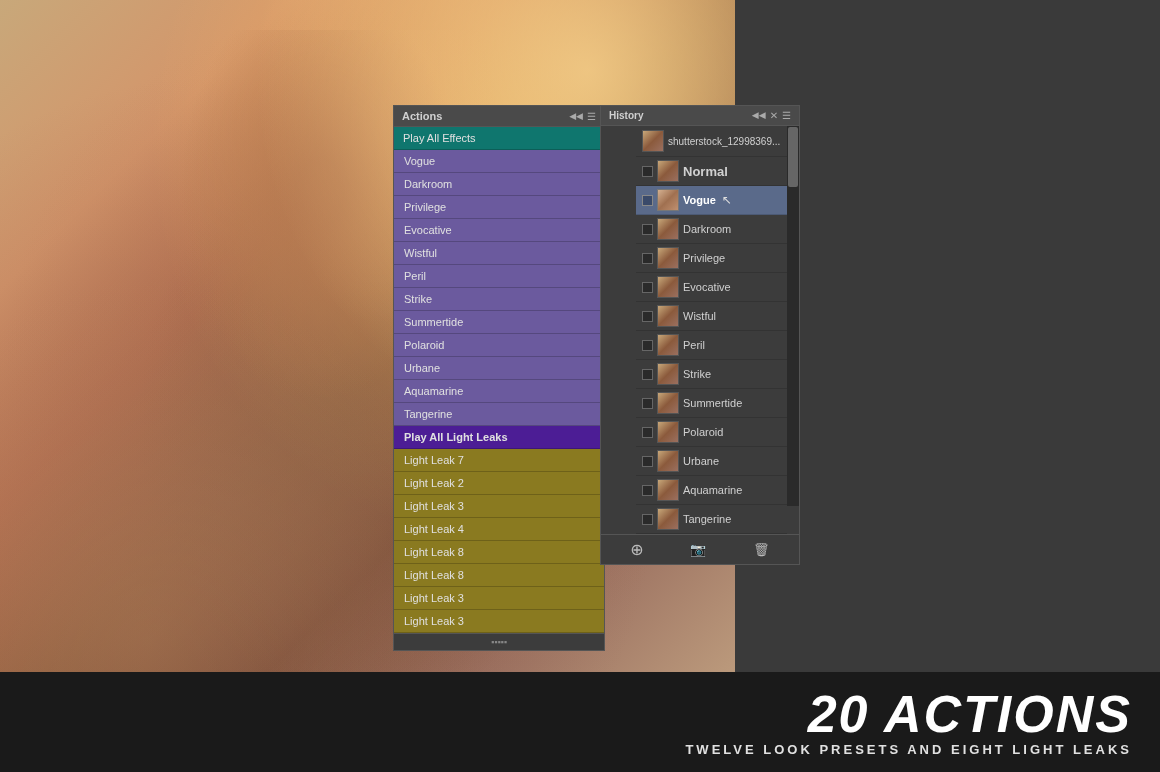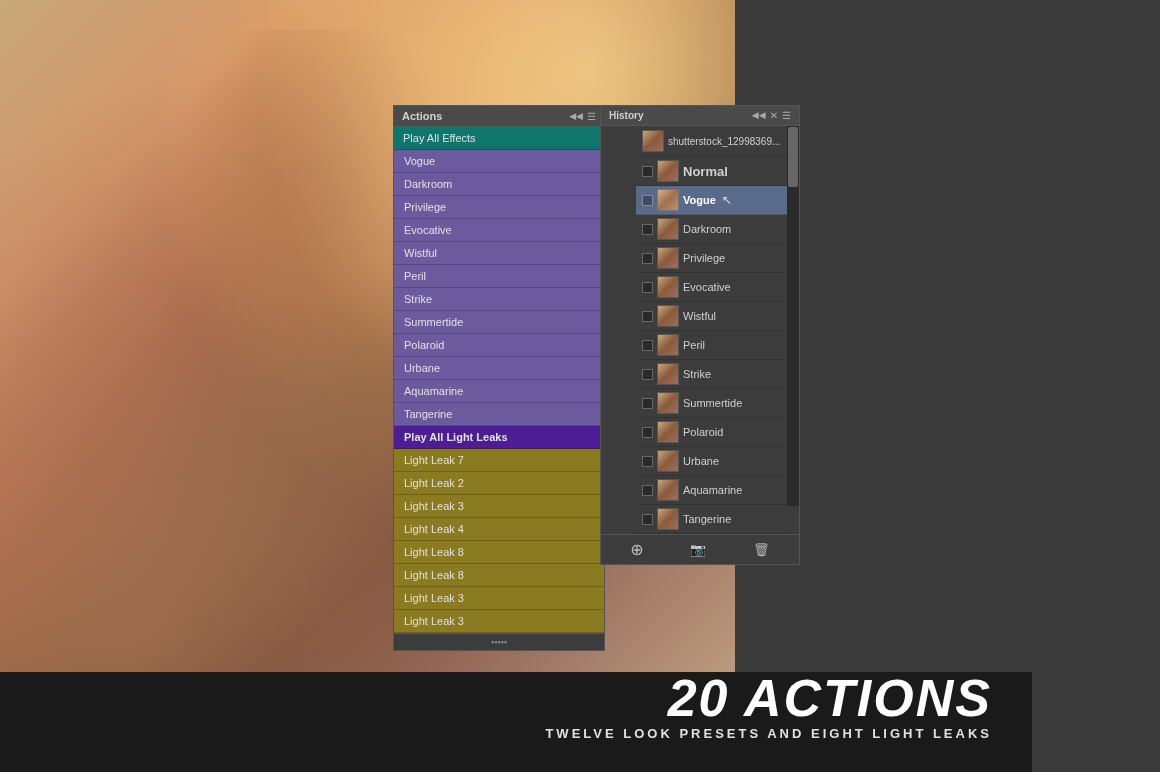--- a/index.html
+++ b/index.html
@@ -41,27 +41,27 @@
       width: 425px;
       height: 772px;
       background: #3a3a3a;
     }
 
     
     .bottom-bar {
       position: absolute;
       bottom: 0;
       left: 0;
-      width: 1032px;
+      width: 1160px;
       height: 100px;
       background: #1a1a1a;
       display: flex;
-      align-items: flex-start;
+      align-items: center;
       justify-content: flex-end;
-      padding-right: 40px;
+      padding-right: 28px;
     }
 
     .bottom-text-container {
       text-align: right;
     }
 
     .actions-count {
       font-size: 52px;
       font-weight: 900;
       color: #ffffff;

